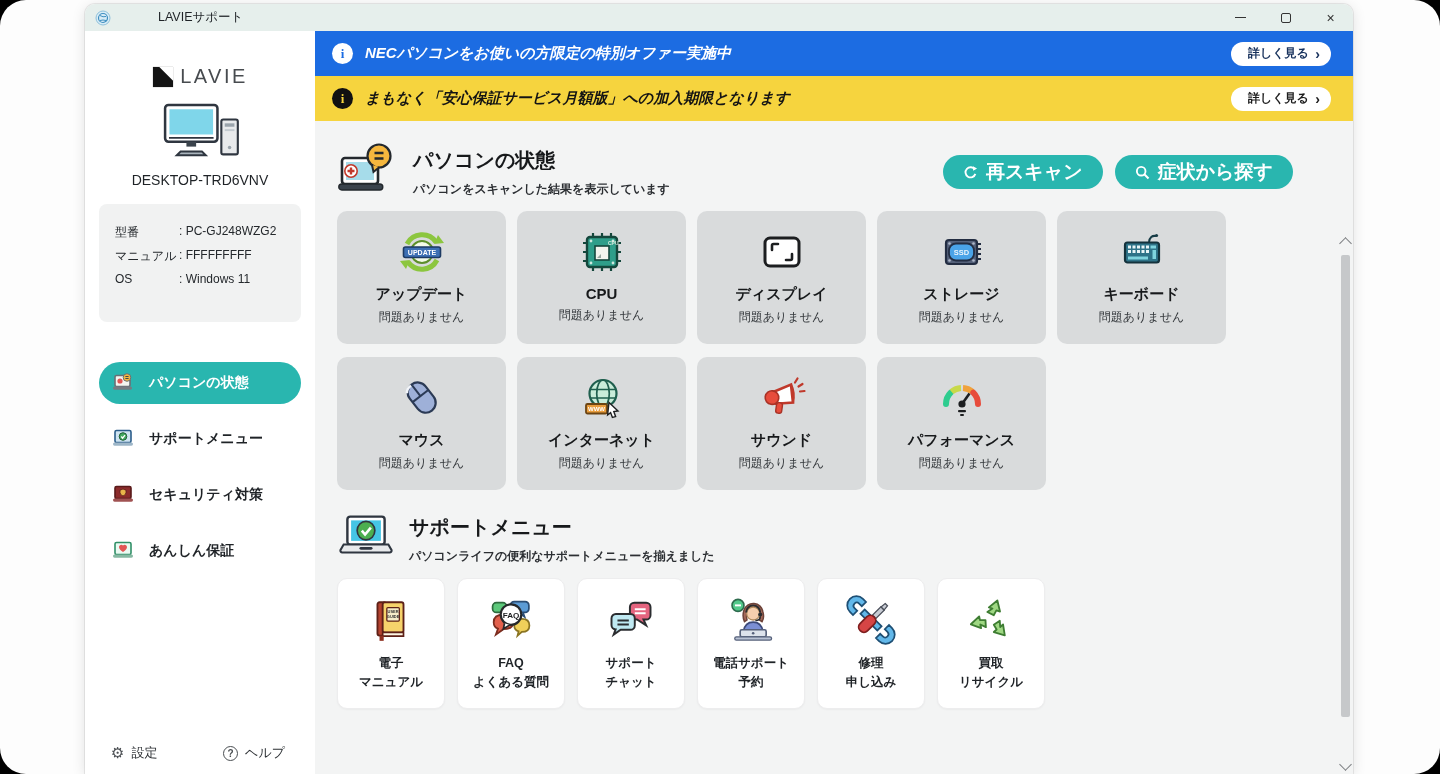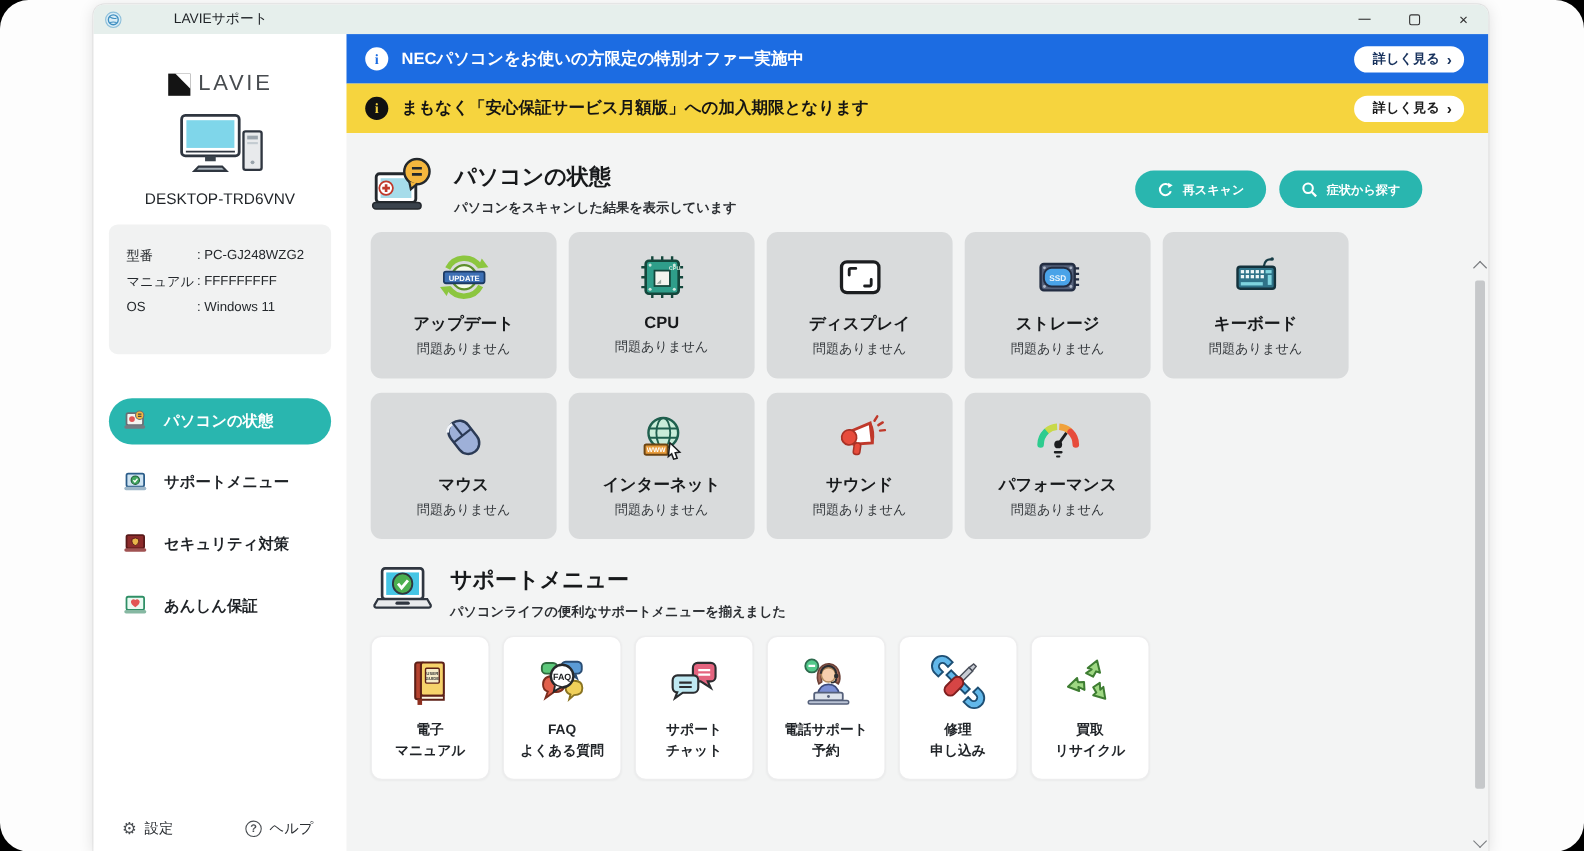--- a/index.html
+++ b/index.html
@@ -42,39 +42,39 @@
 
   
   .main { flex:1; display:flex; flex-direction:column; min-width:0; position:relative; }
   .banner { height:45px; display:flex; align-items:center; padding:0 22px 0 17px; flex-shrink:0; }
   .banner.blue { background:#1c6ce2; }
   .banner.yellow { background:#f6d43e; }
   .info-ico { width:21px; height:21px; border-radius:50%; display:flex; align-items:center; justify-content:center;
               font-weight:bold; font-size:13px; font-family:"Liberation Serif","DejaVu Serif",serif; flex-shrink:0; }
   .banner.blue .info-ico { background:#fff; color:#1c6ce2; }
   .banner.yellow .info-ico { background:#111; color:#f6d43e; }
-  .banner-text { margin-left:12px; font-size:15px; font-weight:bold; }
+  .banner-text { margin-left:12px; font-size:15px; font-weight:bold;font-style:italic; }
   .banner.blue .banner-text { color:#fff; }
   .banner.yellow .banner-text { color:#141414; }
   .banner-btn { margin-left:auto; background:#fff; border:none; border-radius:13px; height:24px; width:100px;
                 display:flex; align-items:center; justify-content:space-between; padding:0 11px 0 17px;
                 font-size:12px; font-weight:bold; cursor:pointer; font-family:inherit; }
   .banner.blue .banner-btn { color:#17315c; }
   .banner.yellow .banner-btn { color:#1c1c1c; }
   .banner-btn .chv { font-size:14px; line-height:1; }
 
   .content { flex:1; background:#f3f4f4; padding:22px 60px 0 22px; position:relative; overflow:hidden; }
 
   .section-head { display:flex; align-items:center; margin-bottom:10px; }
   .sh-icon { width:62px; height:58px; flex-shrink:0; margin-right:14px; }
   .sh-title { font-size:20px; font-weight:bold; color:#17191b; }
   .sh-sub { font-size:12px; font-weight:bold; color:#2c2f33; margin-top:7px; }
   .sh-actions { margin-left:auto; display:flex; gap:12px; }
   .teal-btn { background:#29b6af; color:#fff; border:none; border-radius:17px; height:34px; padding:0 20px;
-              font-size:11px; font-weight:bold; display:flex; align-items:center; gap:8px; cursor:pointer; font-family:inherit; }
+              font-size:19px; font-weight:bold; display:flex; align-items:center; gap:8px; cursor:pointer; font-family:inherit; }
 
   .status-grid { display:grid; grid-template-columns:repeat(5,169px); gap:13px 11px; margin-bottom:22px; }
   .status-card { height:133px; background:#d9dbdc; border-radius:10px; text-align:center; padding-top:15px; cursor:pointer; }
   .status-card .ic { height:52px; display:flex; align-items:center; justify-content:center; }
   .status-card .nm { font-size:15px; font-weight:bold; color:#17191b; margin-top:7px; }
   .status-card .st { font-size:12px; color:#33373b; margin-top:5px; }
 
   .support-grid { display:grid; grid-template-columns:repeat(6,108px); gap:12px; }
   .support-card { height:131px; background:#fff; border-radius:10px; border:1px solid #ededee; text-align:center;
                   padding-top:13px; cursor:pointer; box-shadow:0 1px 2px rgba(0,0,0,.04); }

